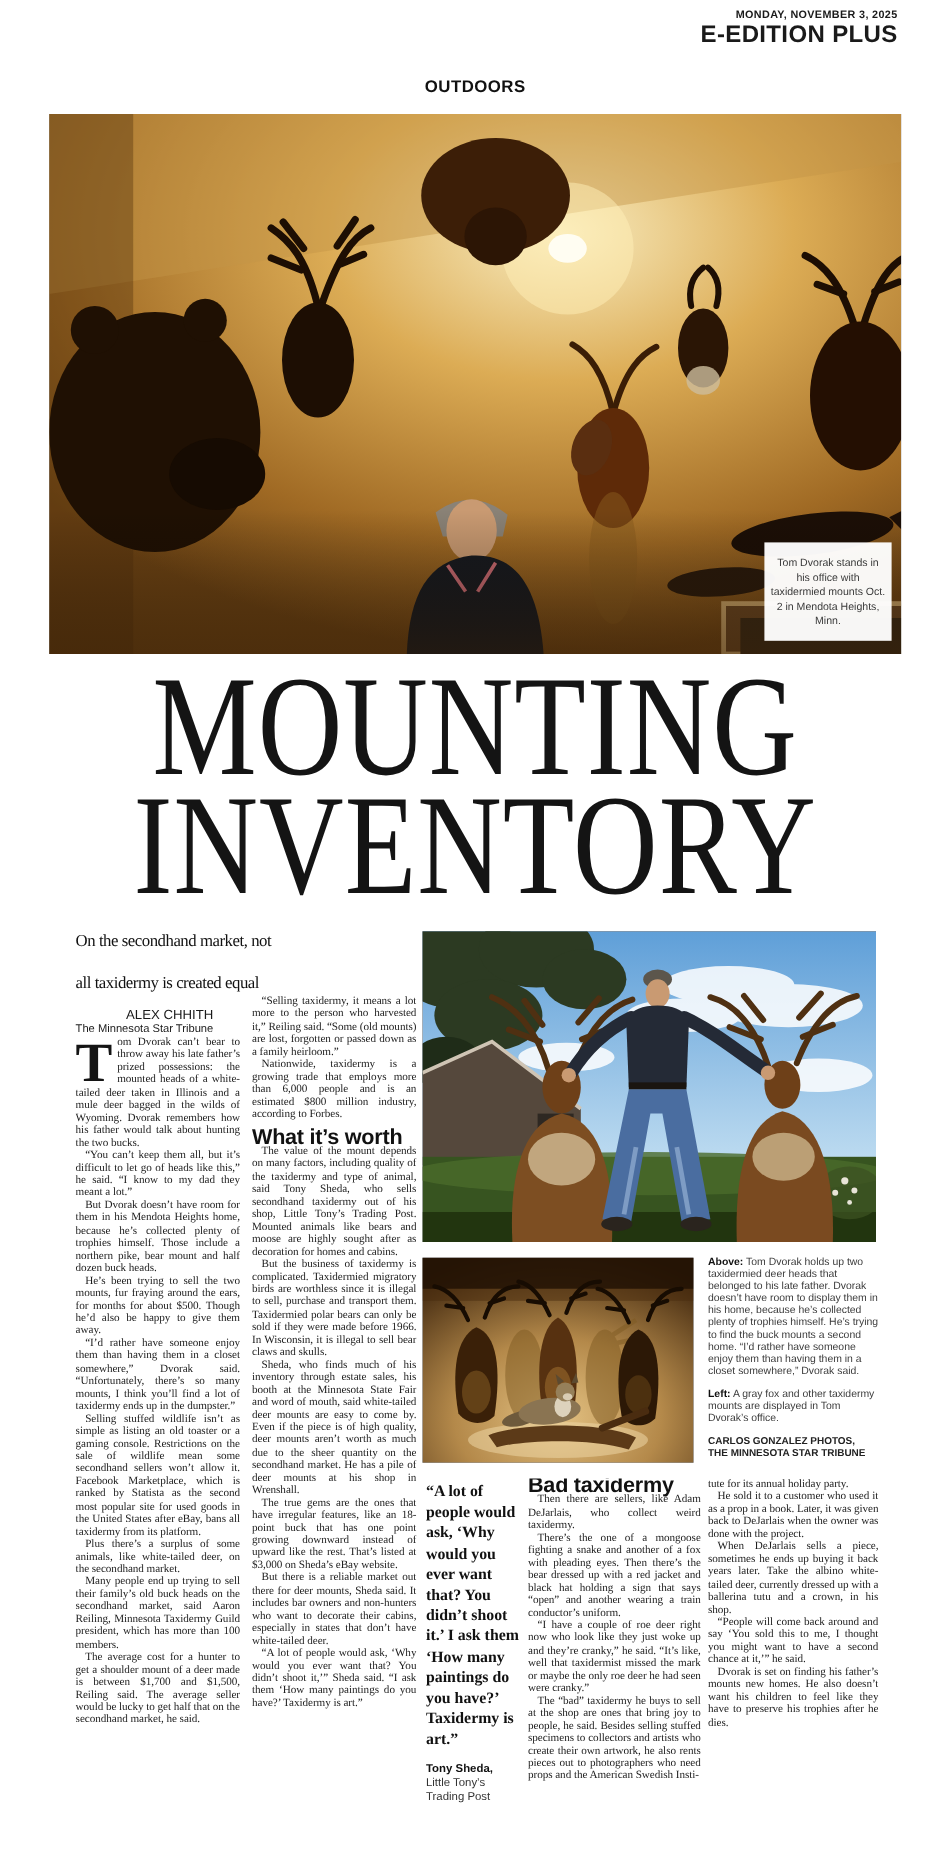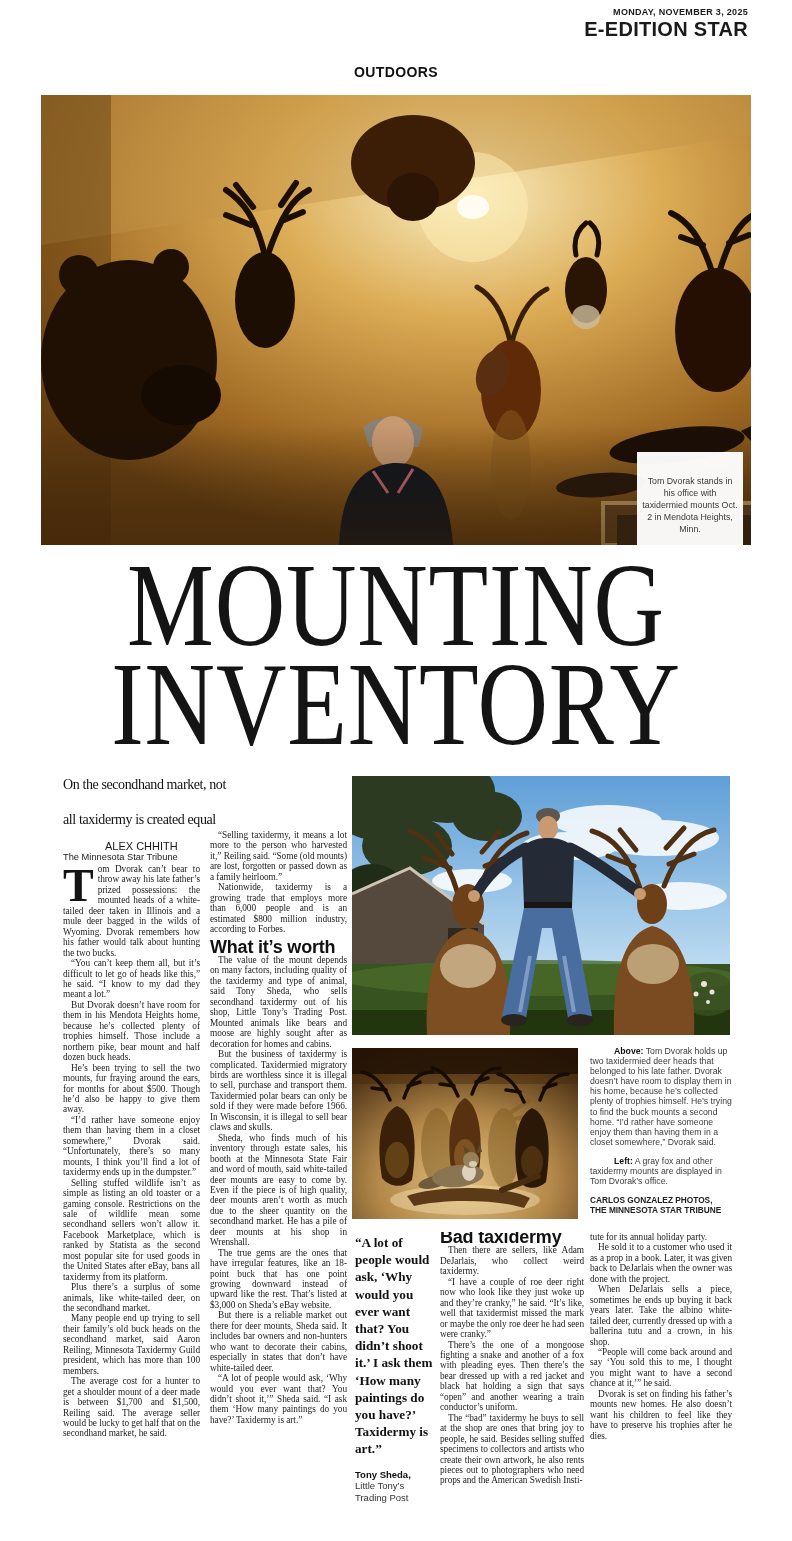--- a/index.html
+++ b/index.html
@@ -15,21 +15,21 @@
   .section-label{top:64px;left:0;width:792px;text-align:center;
     font-family:"Liberation Sans",sans-serif;font-weight:bold;font-size:14px;letter-spacing:.4px;color:#111;}
   
   .photo{overflow:hidden;background:#777;}
   .photo svg{display:block;}
   #photo1{left:41px;top:95px;width:710px;height:450px;}
   #photo2{left:352px;top:776px;width:378px;height:259px;}
   #photo3{left:352px;top:1048px;width:226px;height:171px;}
   .photo1-caption{position:absolute;left:596px;top:357px;width:106px;background:rgba(255,255,255,.96);
     font-family:"Liberation Sans",sans-serif;font-size:8.8px;line-height:12px;color:#3a3a3a;
-    text-align:center;padding:23px 5px;box-sizing:border-box;}
+    text-align:center;padding:11px 5px;box-sizing:border-box;}
   
   .headline{left:41px;top:556px;width:710px;text-align:center;color:#141414;}
   .headline .hl{font-size:119px;line-height:99px;letter-spacing:1px;transform:scaleX(.82);transform-origin:50% 0;white-space:nowrap;}
   
   .subhead{left:63px;top:767px;width:300px;font-size:14px;line-height:35px;letter-spacing:-.4px;color:#111;white-space:nowrap;}
   .byline{left:63px;top:841px;font-family:"Liberation Sans",sans-serif;line-height:10.5px;color:#1a1a1a;}
   .byline .author{font-size:11px;font-weight:normal;text-align:right;}
   .byline .org{font-size:9.3px;}
   
   .col{font-size:9.3px;line-height:10.45px;text-align:justify;color:#1c1c1c;letter-spacing:-.05px;}
@@ -44,29 +44,29 @@
   .dropcap{float:left;font-size:46px;line-height:37px;font-weight:bold;padding:3px 4px 0 0;color:#141414;}
   
   .pullquote{left:355px;top:1234px;width:80px;}
   .pq-text{font-size:13.2px;line-height:17.2px;font-weight:bold;color:#111;}
   .pq-attrib{margin-top:11px;font-family:"Liberation Sans",sans-serif;font-size:9.5px;line-height:11.5px;color:#333;}
   .pq-attrib .name{font-weight:bold;color:#111;}
   
   .captions{left:590px;top:1046px;width:142px;font-family:"Liberation Sans",sans-serif;
     font-size:8.7px;line-height:10.1px;color:#3c3c3c;}
   .captions p{margin:0 0 9px 0;}
-  .captions b{color:#111;margin-left:24px;}
+  .captions b{color:#111;}
   .credit{font-weight:bold;font-size:8.3px;line-height:10px;color:#222;margin-top:2px;}
 </style>
 </head>
 <body>
 
 <div class="abs masthead">
   <div class="date">MONDAY, NOVEMBER 3, 2025</div>
-  <div class="edition">E-EDITION STAR</div>
+  <div class="edition">E-EDITION PLUS</div>
 </div>
 
 <div class="abs section-label">OUTDOORS</div>
 
 <div id="photo1" class="abs photo">
   <svg width="710" height="450" viewBox="0 0 710 450" preserveAspectRatio="none">
     <defs>
       <radialGradient id="p1glow" cx="0.60" cy="0.22" r="0.78">
         <stop offset="0" stop-color="#f8ecc0"></stop>
           <stop offset="0.35" stop-color="#dcac55"></stop>
@@ -344,22 +344,22 @@
   <div class="pq-attrib">
     <div class="name">Tony Sheda,</div>
     <div>Little Tony’s</div>
     <div>Trading Post</div>
   </div>
 </div>
 
 <div id="col4" class="abs col">
   <h3 style="margin-top:0">Bad taxidermy</h3>
   <p>Then there are sellers, like Adam DeJarlais, who collect weird taxidermy.</p>
+  <p>There’s the one of a mongoose fighting a snake and another of a fox with pleading eyes. Then there’s the bear dressed up with a red jacket and black hat holding a sign that says “open” and another wearing a train conductor’s uniform.</p>
   <p>“I have a couple of roe deer right now who look like they just woke up and they’re cranky,” he said. “It’s like, well that taxidermist missed the mark or maybe the only roe deer he had seen were cranky.”</p>
-  <p>There’s the one of a mongoose fighting a snake and another of a fox with pleading eyes. Then there’s the bear dressed up with a red jacket and black hat holding a sign that says “open” and another wearing a train conductor’s uniform.</p>
   <p>The “bad” taxidermy he buys to sell at the shop are ones that bring joy to people, he said. Besides selling stuffed specimens to collectors and artists who create their own artwork, he also rents pieces out to photographers who need props and the American Swedish Insti-</p>
 </div>
 
 <div id="col5" class="abs col">
   <p class="first">tute for its annual holiday party.</p>
   <p>He sold it to a customer who used it as a prop in a book. Later, it was given back to DeJarlais when the owner was done with the project.</p>
   <p>When DeJarlais sells a piece, sometimes he ends up buying it back years later. Take the albino white-tailed deer, currently dressed up with a ballerina tutu and a crown, in his shop.</p>
   <p>“People will come back around and say ‘You sold this to me, I thought you might want to have a second chance at it,’” he said.</p>
   <p>Dvorak is set on finding his father’s mounts new homes. He also doesn’t want his children to feel like they have to preserve his trophies after he dies.</p>
 </div>

